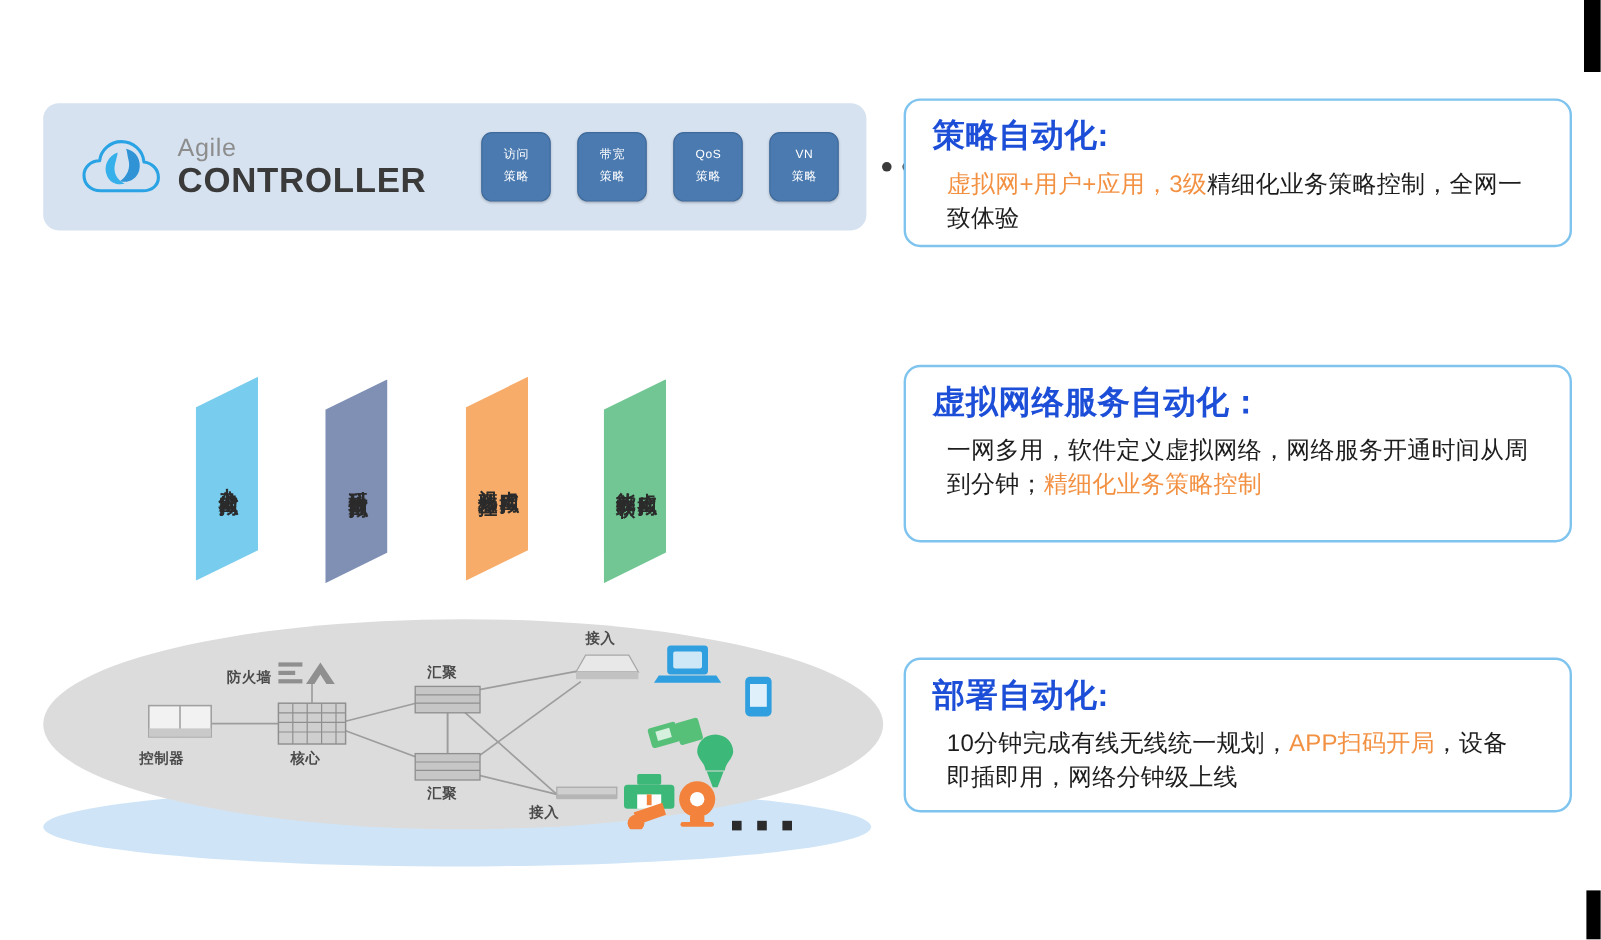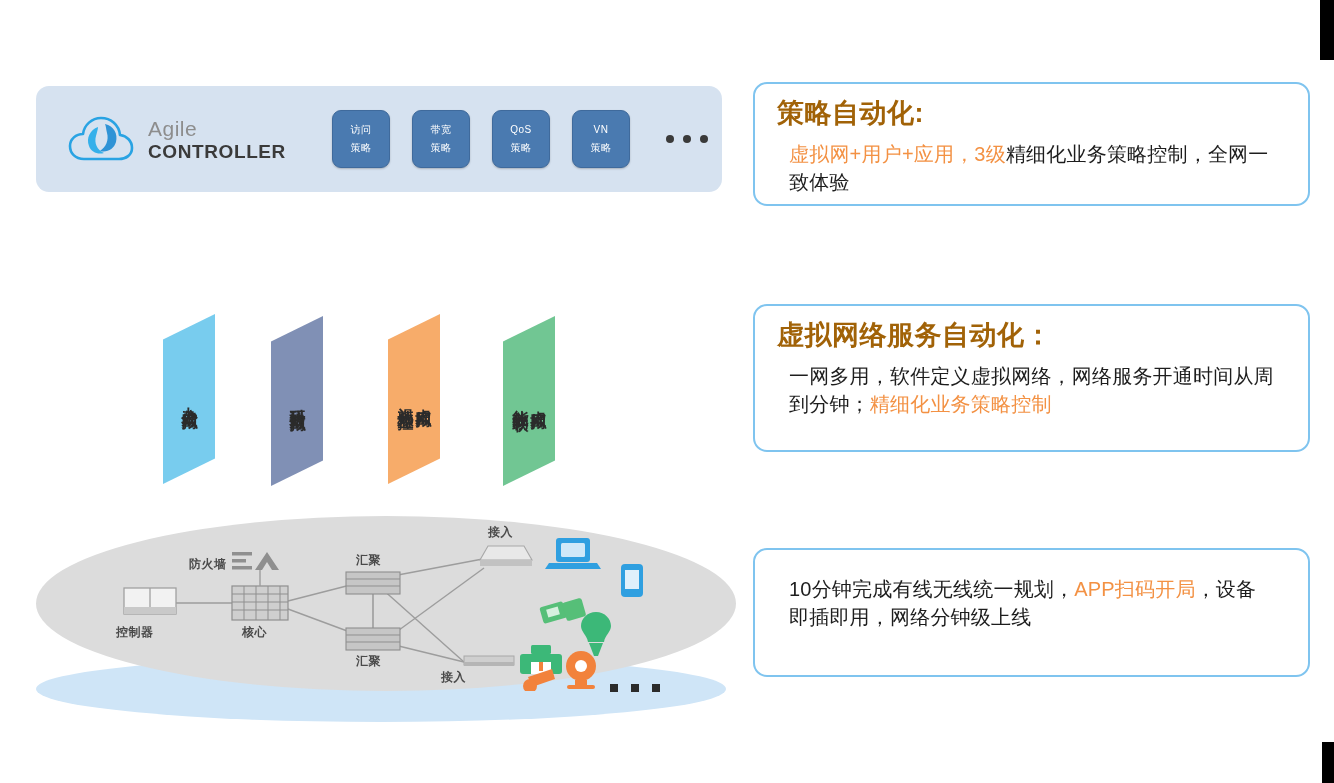--- a/index.html
+++ b/index.html
@@ -28,21 +28,21 @@
     display:flex;align-items:center;
   }
   .logo-wrap{display:flex;align-items:center;margin-left:32px;}
   .cloud-icon{width:66px;height:52px;position:relative;flex:0 0 auto;}
   .logo-text{margin-left:14px;line-height:1;}
   .logo-agile{
     font-size:21px;color:#8d8d8d;letter-spacing:.5px;font-weight:400;
     position:relative;display:inline-block;
   }
   .logo-controller{
-    font-size:19px;color:#3a3a3a;font-weight:700;letter-spacing:.6px;margin-top:3px;
+    font-size:29px;color:#3a3a3a;font-weight:700;letter-spacing:.6px;margin-top:3px;
   }
   .policy-row{display:flex;align-items:center;margin-left:46px;gap:22px;}
   .policy-btn{
     width:56px;height:56px;border-radius:9px;
     background:#4a7ab0;border:1px solid #3f6a9c;
     box-shadow:0 1px 2px rgba(0,0,0,.22);
     color:#ffffff;font-size:10px;line-height:18px;
     display:flex;flex-direction:column;align-items:center;justify-content:center;
     text-align:center;letter-spacing:.5px;
   }
@@ -90,21 +90,21 @@
   
   .card{
     position:absolute;left:753px;width:557px;
     border:2px solid #7fc4ef;border-radius:14px;background:#ffffff;
     box-sizing:border-box;padding:14px 22px 16px 22px;
   }
   .card#card-1{top:82px;height:124px;}
   .card#card-2{top:304px;height:148px;}
   .card#card-3{top:548px;height:129px;}
   .card-title{
-    font-size:27px;font-weight:700;color:#a16207;letter-spacing:.5px;
+    font-size:27px;font-weight:700;color:#1d4ed8;letter-spacing:.5px;
     line-height:1.15;margin:0 0 2px 0;
   }
   .card-body{
     font-size:20px;line-height:1.38;color:#1d1d1d;margin:12px;letter-spacing:.2px;
   }
   .hl{color:#f39143;}
 </style>
 </head>
 <body>
 
@@ -315,18 +315,19 @@
   </div>
 
   <div class="card" id="card-2">
     <div class="card-title">虚拟网络服务自动化：</div>
     <div class="card-body">
       <span>一网多用，软件定义虚拟网络，网络服务开通时间从周到分钟；</span><span class="hl">精细化业务策略控制</span>
     </div>
   </div>
 
   <div class="card" id="card-3">
+    <div class="card-title">部署自动化:</div>
     <div class="card-body">
       <span>10分钟完成有线无线统一规划，</span><span class="hl">APP扫码开局</span><span>，设备即插即用，网络分钟级上线</span>
     </div>
   </div>
 
 </div>
 
 </body></html>

